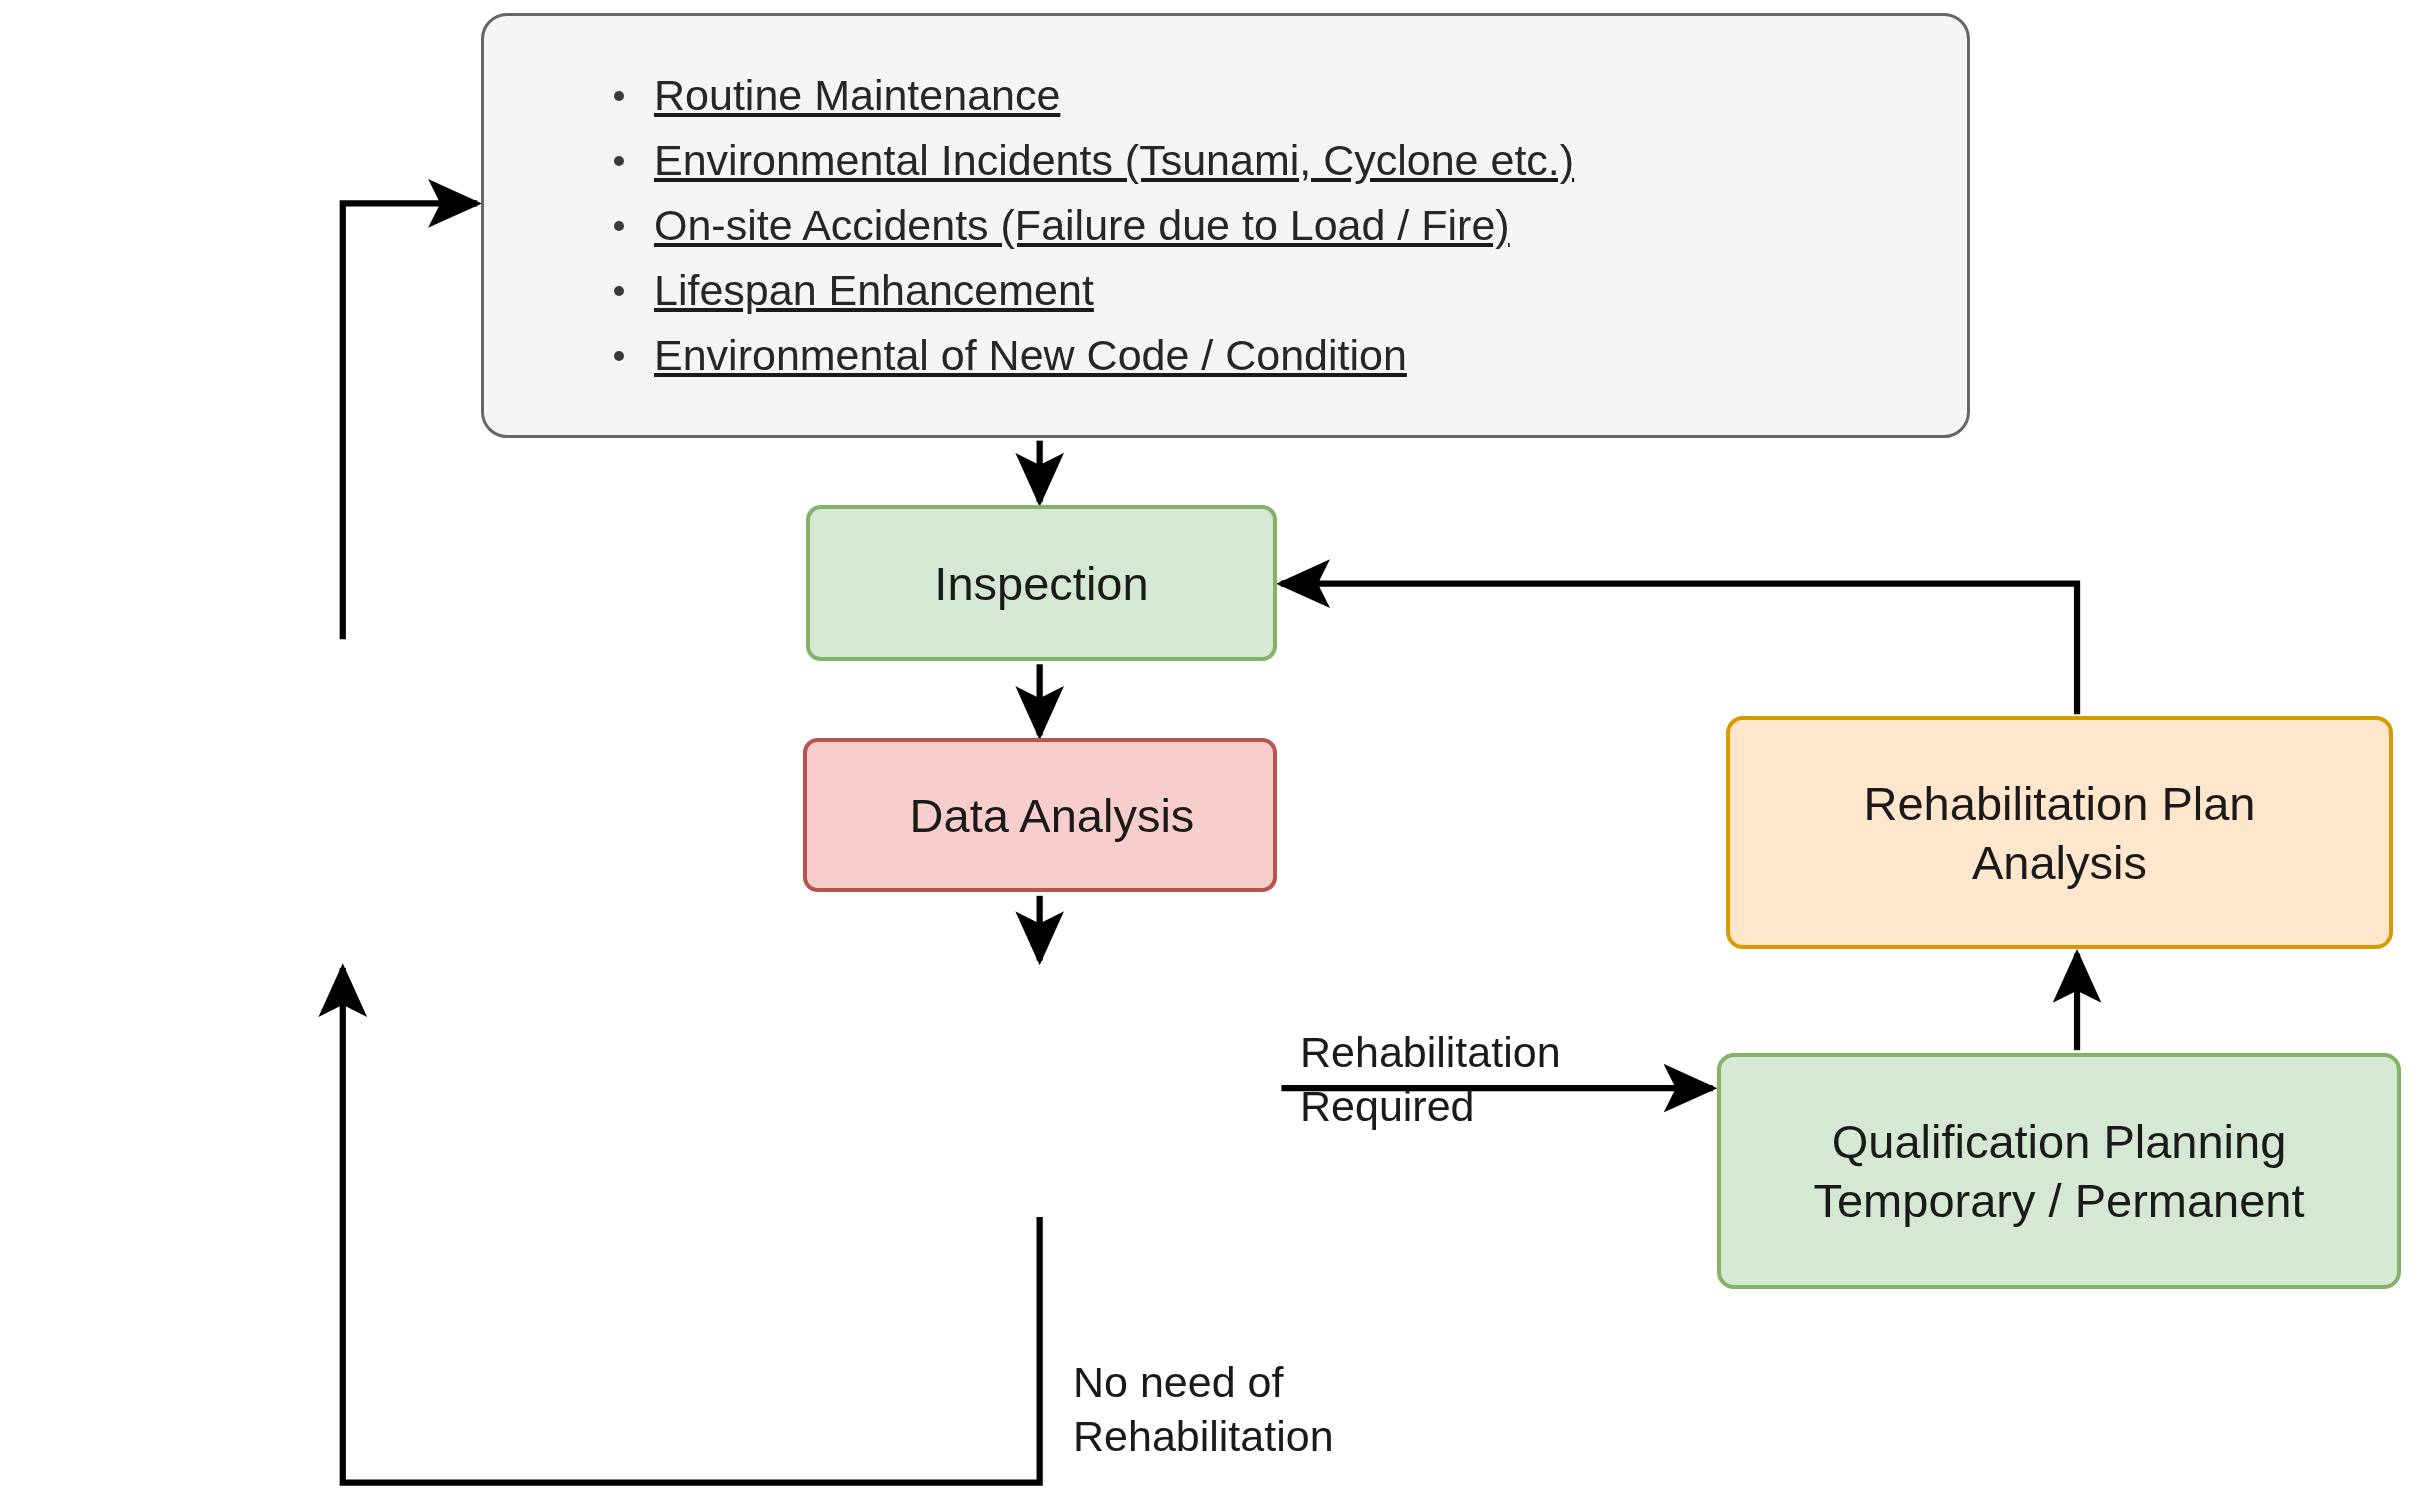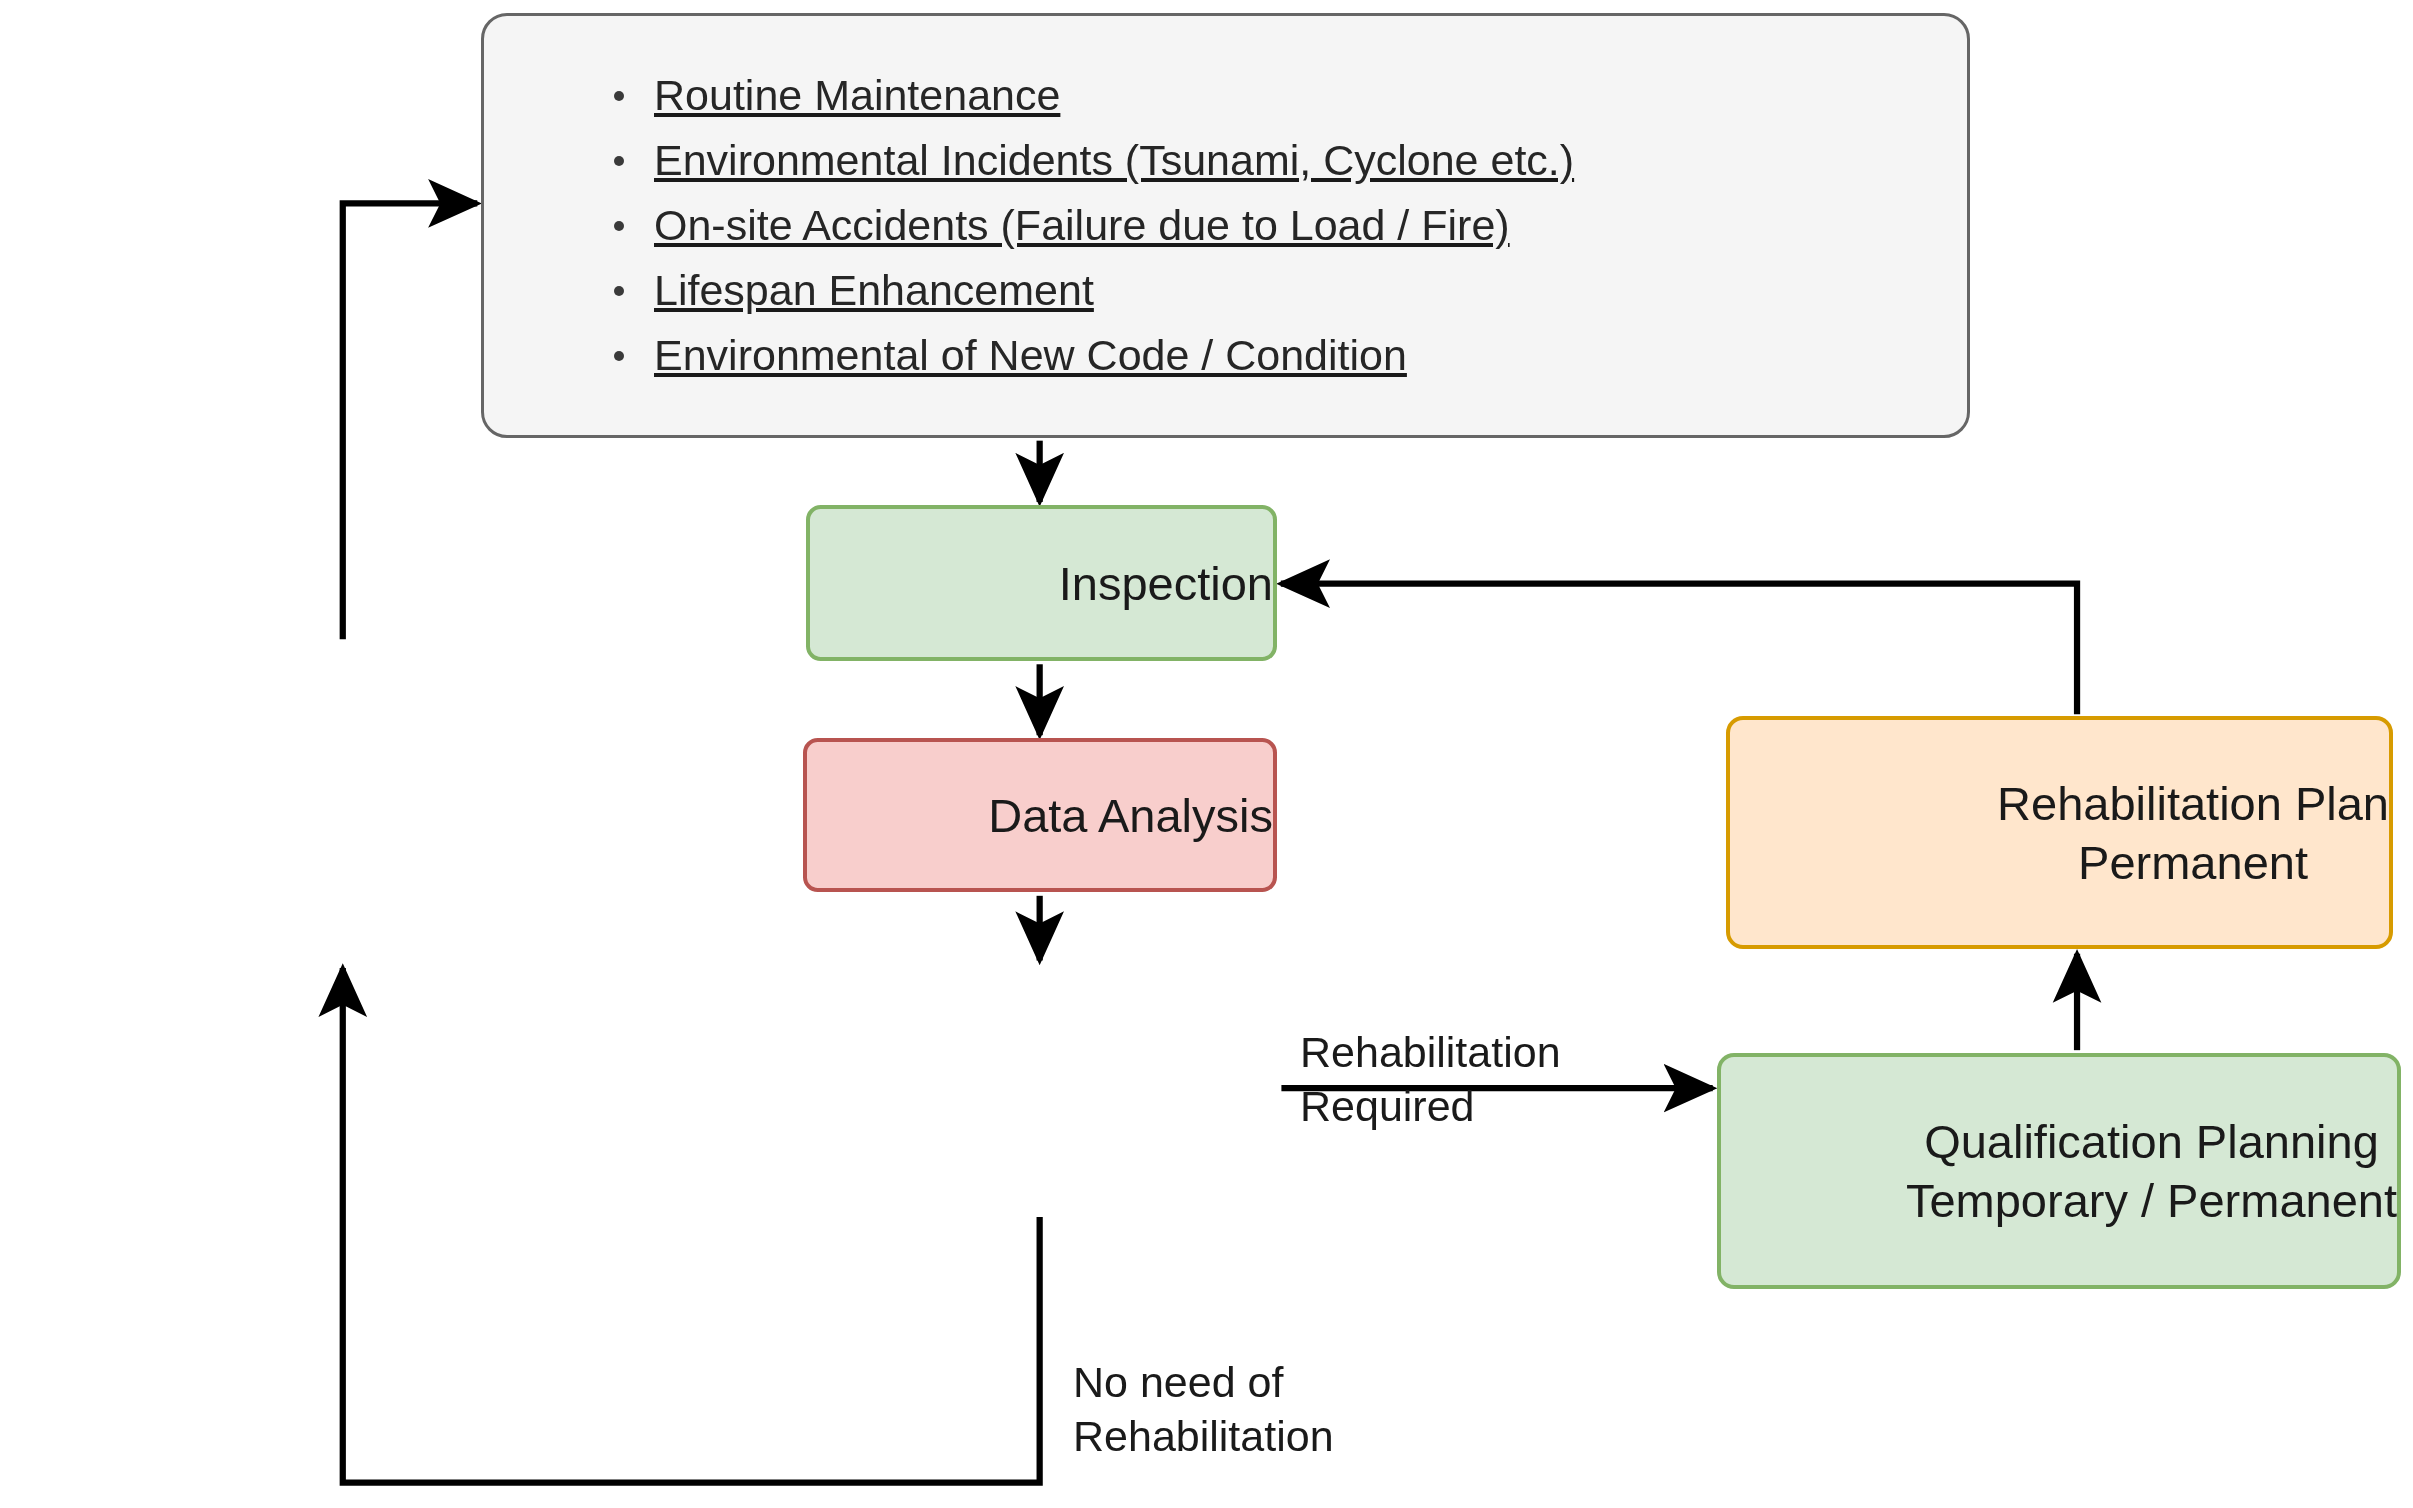--- a/index.html
+++ b/index.html
@@ -1,21 +1,21 @@
 <!DOCTYPE html>
 <html style="font-size:9px"><head>
 <meta charset="utf-8">
 <style>
   html,body{margin:0;padding:0;background:#ffffff;}
   body{font-family:"Liberation Sans",sans-serif;}
   #stage{position:relative;width:2413px;height:1509px;background:#ffffff;overflow:hidden;}
   #edges{position:absolute;left:0;top:0;width:2413px;height:1509px;}
 
   .node{position:absolute;box-sizing:border-box;display:flex;align-items:center;
-        justify-content:flex-end;text-align:center;color:#1a1a1a;}
+        justify-content:center;text-align:center;color:#1a1a1a;}
 
   
   #trigger-box{left:481px;top:12.5px;width:1489px;height:425px;
      background:#f5f5f5;border:3.4px solid #666666;border-radius:26px;
      justify-content:flex-start;align-items:center;text-decoration:underline;}
   #trigger-list{margin:0;padding:0 0 0 170px;list-style:none;}
   #trigger-list li{position:relative;font-size:43px;line-height:65px;
      color:#262626;white-space:nowrap;text-align:left;}
   #trigger-list li::before{content:"";position:absolute;left:-40px;top:28px;
      width:10.2px;height:10.2px;border-radius:50%;background:#3a3a3a;}
@@ -94,21 +94,21 @@
   </div>
 
   <div class="node" id="data-analysis">
     <span>Data Analysis</span>
   </div>
 
 
 
   <div class="node" id="rehab-exec">
     <span style="white-space:pre-line">Rehabilitation Plan
-Permanent</span>
+Analysis</span>
   </div>
 
   <div class="node" id="rehab-plan">
     <span style="white-space:pre-line">Qualification Planning
 Temporary / Permanent</span>
   </div>
 
   <div class="edge-label" id="lbl-rehab-required">Rehabilitation
 Required</div>
 

